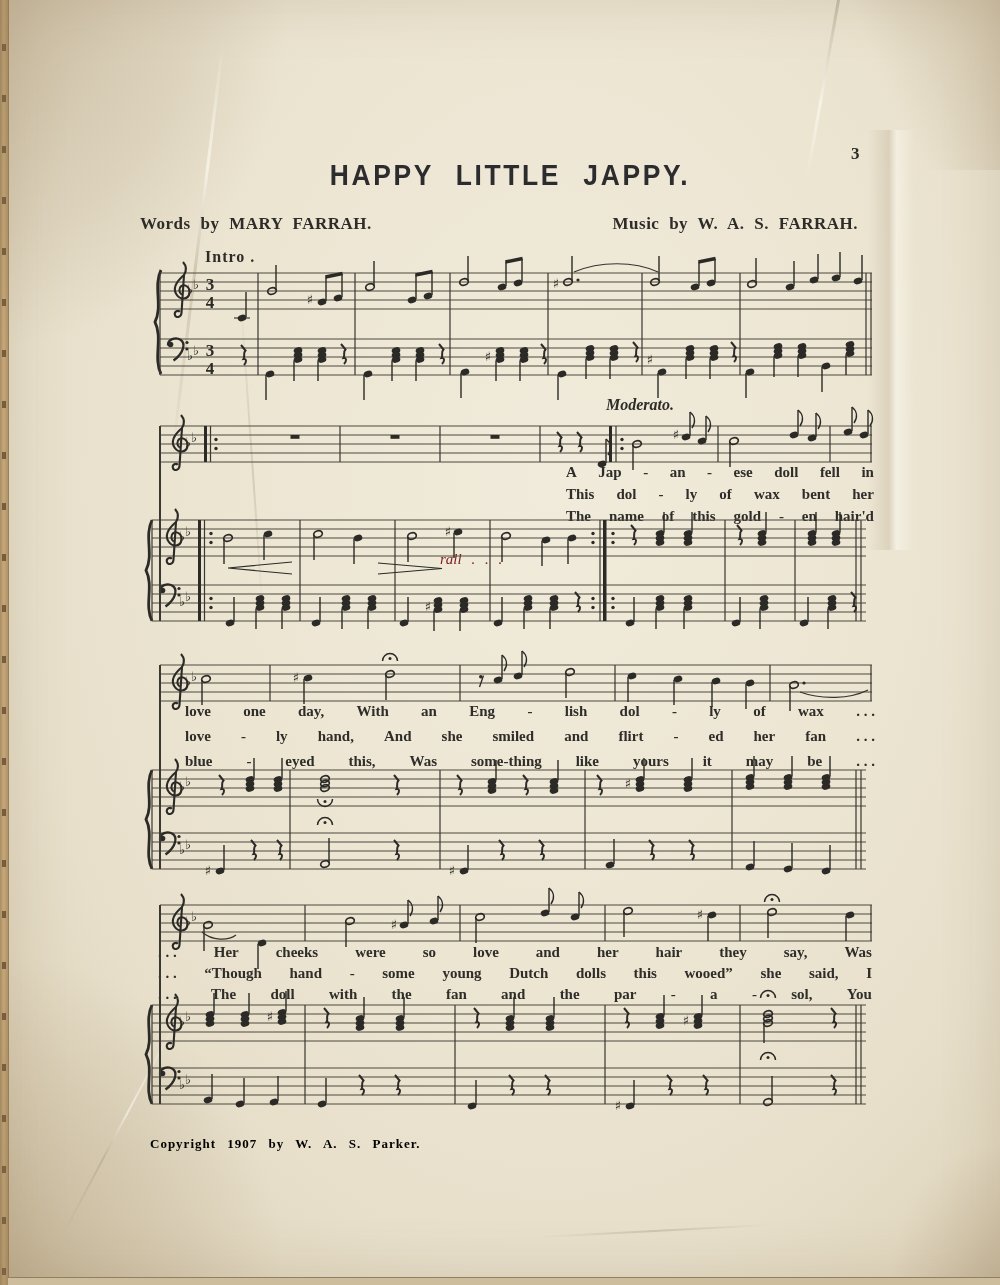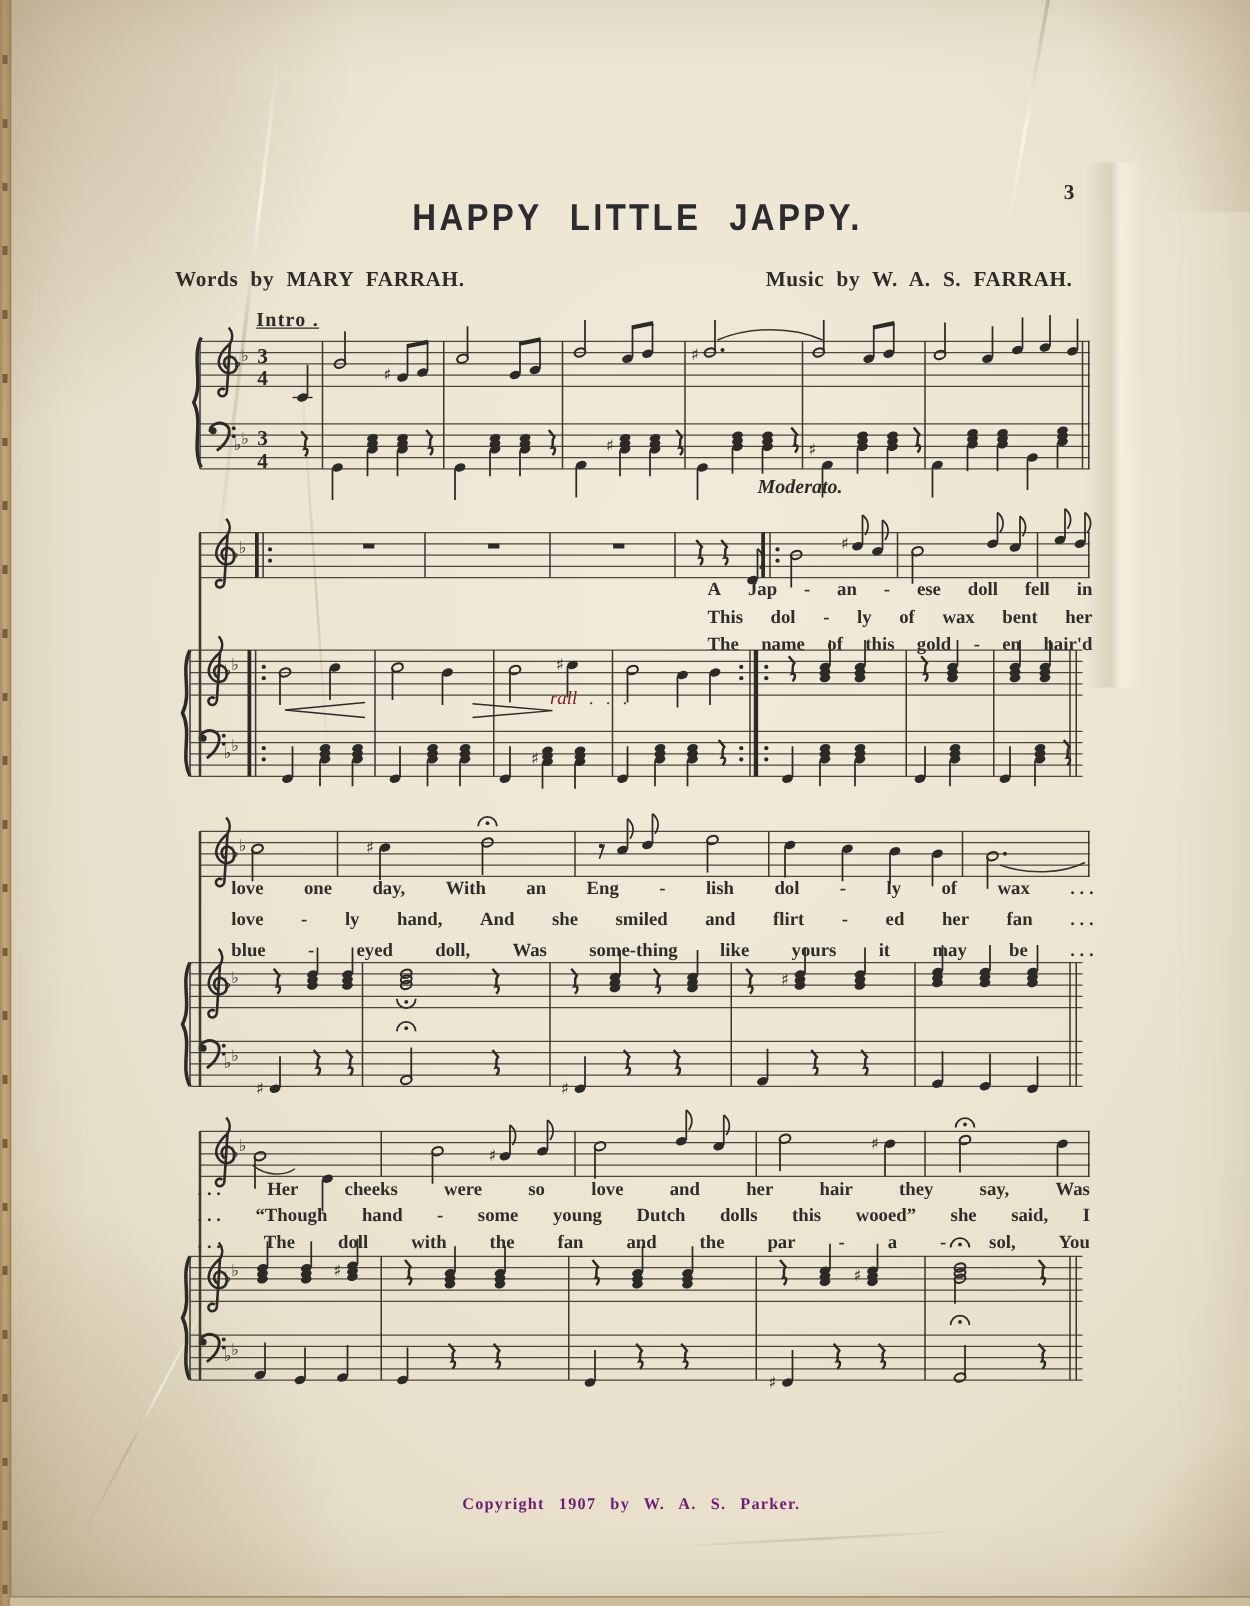--- a/index.html
+++ b/index.html
@@ -35,25 +35,25 @@
     background:radial-gradient(ellipse at 100% 100%, rgba(140,115,80,.28), transparent 65%);}
   .c-bc-line{left:540px;top:1230px;width:230px;height:2px;transform:rotate(-3deg);
     background:linear-gradient(90deg,transparent,rgba(130,110,80,.25),transparent);}
 
   .page-number{position:absolute;left:851px;top:144px;font:bold 17px "Liberation Serif",serif;color:#2d2c28;}
   .title{position:absolute;left:150px;right:130px;top:158px;text-align:center;
     font-family:"Liberation Sans",sans-serif;font-weight:bold;font-size:30px;color:#2c2b2e;
     letter-spacing:3px;word-spacing:14px;transform:scaleX(.88);}
   .credits{position:absolute;left:140px;right:142px;top:214px;display:flex;justify-content:space-between;
     font:bold 17px "Liberation Serif",serif;color:#2d2c28;letter-spacing:.5px;word-spacing:5px;}
-  .intro-label{position:absolute;left:205px;top:248px;font:bold 16px "Liberation Serif",serif;color:#2d2c28;letter-spacing:1px;text-decoration:underline;}
-  .tempo-label{position:absolute;left:606px;top:381px;font:bold italic 16px "Liberation Serif",serif;font-style:italic;color:#2d2c28;}
+  .intro-label{position:absolute;left:205px;top:248px;font:bold 16px "Liberation Serif",serif;color:#2d2c28;letter-spacing:1px;}
+  .tempo-label{position:absolute;left:606px;top:396px;font:bold italic 16px "Liberation Serif",serif;font-style:italic;color:#2d2c28;}
   .rall-label{position:absolute;left:440px;top:551px;font:italic 15px "Liberation Serif",serif;color:#7f1d1d;word-spacing:6px;}
-  .copyright{position:absolute;left:150px;right:140px;top:1195px;text-align:center;
-    font:bold 13px "Liberation Serif",serif;color:#701a75;letter-spacing:1px;word-spacing:7px;}
+  .copyright{position:absolute;left:150px;right:140px;top:1136px;
+    font:bold 13px "Liberation Serif",serif;color:#000000;letter-spacing:1px;word-spacing:7px;}
 
   .lyrics{position:absolute;display:flex;flex-direction:column;}
   .lyrline{display:flex;justify-content:space-between;font:bold 15px "Liberation Serif",serif;
     line-height:17px;color:#2e2d29;white-space:pre;}
   .lyr-s2{left:566px;top:464px;width:308px;gap:5px;}
   .lyr-s3{left:185px;top:703px;width:690px;gap:8px;justify-content:space-between;}
   .lyr-s4{left:158px;top:944px;width:714px;gap:4px;}
 
   svg.music{position:absolute;overflow:visible;}
   svg .stf{stroke:#4c483e;stroke-width:1;fill:none;}
@@ -405,21 +405,21 @@
         <use href="#qd" x="600" y="25"></use>
       <use href="#hd" x="644" y="27"></use>
         <circle class="ink" cx="654" cy="25" r="1.6"></circle>
       <path class="slur" d="M650,34 C672,42 700,41 718,32"></path>
     </g>
   </svg>
 
   <div class="lyrics lyr-s3">
     <div class="lyrline"><span>love</span><span>one</span><span>day,</span><span>With</span><span>an</span><span>Eng</span><span>-</span><span>lish</span><span>dol</span><span>-</span><span>ly</span><span>of</span><span>wax</span><span>. . .</span></div>
     <div class="lyrline"><span>love</span><span>-</span><span>ly</span><span>hand,</span><span>And</span><span>she</span><span>smiled</span><span>and</span><span>flirt</span><span>-</span><span>ed</span><span>her</span><span>fan</span><span>. . .</span></div>
-    <div class="lyrline"><span>blue</span><span>-</span><span>eyed</span><span>doll,</span><span>Was</span><span>some-thing</span><span>like</span><span>yours</span><span>it</span><span>may</span><span>be</span><span>. . .</span></div>
+    <div class="lyrline"><span>blue</span><span>-</span><span>eyed</span><span>this,</span><span>Was</span><span>some-thing</span><span>like</span><span>yours</span><span>it</span><span>may</span><span>be</span><span>. . .</span></div>
   </div>
 
   <svg class="music" style="left:140px;top:760px" width="740" height="122" viewBox="0 0 740 122">
     <g transform="translate(3,10) scale(1,0.95)">
         <use href="#brace"></use>
       </g>
     <path class="stf" d="M12,10H726M12,19H726M12,28H726M12,37H726M12,46H726M12,73H726M12,82H726M12,91H726M12,100H726M12,109H726"></path>
     <path class="bl" d="M12,10V109M150,10V109M300,10V109M445,10V109M592,10V109M716,10V109M721,10V109"></path>
     <use href="#gclef" x="26" y="10"></use>
     <use href="#fclef" x="22" y="73"></use>

